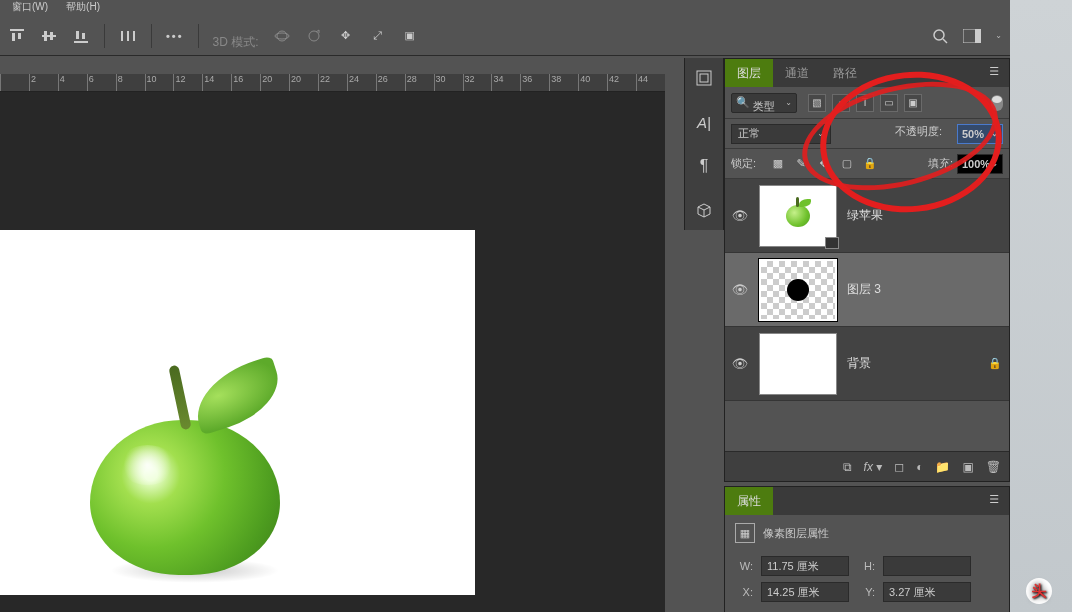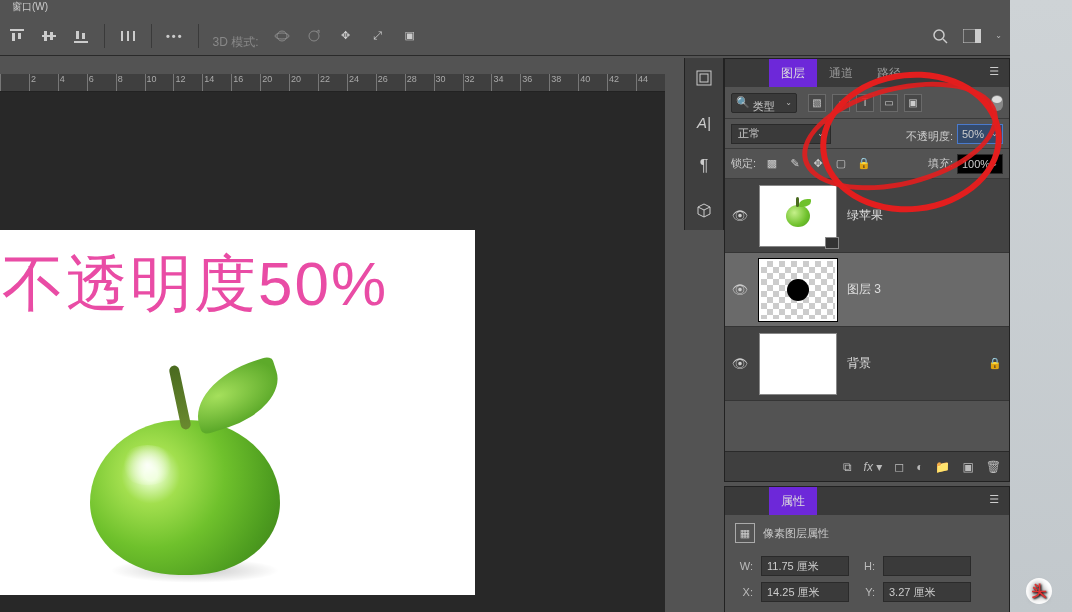--- a/index.html
+++ b/index.html
@@ -1,19 +1,19 @@
 <!DOCTYPE html>
 <html><head>
 <meta charset="utf-8">
 <style>
 * { margin: 0; padding: 0; box-sizing: border-box; font-family: "Microsoft YaHei", Arial, sans-serif; }
 body { background: #535353; color: #ccc; font-size: 11px; width: 1072px; height: 612px; overflow: hidden; position: relative; }
 
 
-.top-menu { position: absolute; top: 0; left: 0; right: 0; height: 10px; background: #535353; display: flex; gap: 14px; padding-left: 10px; font-size: 10px; color: #ccc; flex-direction: column; }
+.top-menu { position: absolute; top: 0; left: 0; right: 0; height: 10px; background: #535353; display: flex; gap: 14px; padding-left: 10px; font-size: 10px; color: #ccc; }
 .top-menu span { padding: 0 2px; }
 
 
 .options-bar { position: absolute; top: 16px; left: 0; right: 62px; height: 40px; background: #535353; display: flex; align-items: center; padding: 0 8px; gap: 14px; border-bottom: 1px solid #2a2a2a; }
 .opt-divider { width: 1px; height: 24px; background: #3a3a3a; }
 .opt-icon { width: 18px; height: 18px; display: inline-flex; align-items: center; justify-content: center; color: #ccc; cursor: pointer; }
 .opt-dots { letter-spacing: 2px; font-weight: bold; cursor: pointer; }
 .mode-label { color: #888; font-size: 12px; margin-top: 13px; }
 .search-area { margin-left: auto; display: flex; align-items: center; gap: 14px; }
 
@@ -39,38 +39,38 @@
 .right-edge { position: absolute; top: 0; right: 0; width: 62px; height: 612px; background: linear-gradient(#ced3d6, #c2c8cc); }
 
 
 .dock { position: absolute; top: 58px; left: 684px; width: 40px; background: #3f3f3f; padding: 10px 0; display: flex; flex-direction: column; align-items: center; gap: 24px; border-left: 1px solid #222; border-right: 1px solid #222; height: 172px; }
 .dock-icon { width: 24px; height: 24px; display: flex; align-items: center; justify-content: center; color: #ccc; cursor: pointer; }
 
 
 .layers-panel { position: absolute; top: 58px; left: 724px; width: 286px; background: #535353; border: 1px solid #222; }
 .panel-tabs { display: flex; background: #3a3a3a; height: 28px; align-items: stretch; }
 .panel-tab { padding: 6px 12px; font-size: 12px; color: #999; cursor: pointer; }
-.panel-tab.active { background: #6d28d9; color: #ddd; margin-left: 44px; }
+.panel-tab.active { background: #4d7c0f; color: #ddd; }
 .panel-menu { margin-left: auto; padding: 6px 10px; cursor: pointer; }
 
 .filter-row { display: flex; align-items: center; height: 32px; padding: 0 6px; gap: 5px; border-bottom: 1px solid #3a3a3a; }
 .filter-search { display: flex; align-items: center; background: #3a3a3a; border: 1px solid #2a2a2a; border-radius: 2px; height: 20px; padding: 0 4px; width: 66px; font-size: 11px; }
 .filter-icons { display: flex; gap: 6px; margin-left: 6px; }
 .fi { width: 18px; height: 18px; display: flex; align-items: center; justify-content: center; border: 1px solid #6a6a6a; background: #484848; cursor: pointer; font-size: 10px; color: #ccc; }
 .filter-toggle { margin-left: auto; width: 12px; height: 16px; background: #888; border-radius: 6px; position: relative; }
 .filter-toggle::after { content: ""; position: absolute; top: 1px; left: 1px; width: 10px; height: 7px; background: #ddd; border-radius: 50%; }
 
 .blend-row { display: flex; align-items: center; height: 30px; padding: 0 6px; gap: 6px; border-bottom: 1px solid #3a3a3a; }
 .blend-select { flex: 0 0 100px; height: 20px; background: #3a3a3a; border: 1px solid #2a2a2a; display: flex; align-items: center; padding: 0 6px; justify-content: space-between; cursor: pointer; }
-.opacity-block { display: flex; align-items: flex-end; gap: 4px; margin-left: auto; }
-.val-box { width: 46px; height: 20px; background: #344a6b; border: 1px solid #4a7acc; display: flex; align-items: center; padding: 0 4px; justify-content: space-between; cursor: pointer; }
+.opacity-block { display: flex; align-items: flex-start; gap: 15px; margin-left: auto; }
+.val-box { width: 46px; height: 20px; background: #344a6b; border: 1px solid #4a7acc; display: flex; align-items: center; padding: 0 4px; justify-content: space-between; cursor: pointer; font-weight: bold; }
 .val-box.plain { background: #000000; border: 1px solid #2a2a2a; }
 .chev { font-size: 8px; color: #bbb; }
 
-.lock-row { display: flex; align-items: center; height: 30px; padding: 0 6px; gap: 7px; border-bottom: 1px solid #3a3a3a; }
+.lock-row { display: flex; align-items: center; height: 30px; padding: 0 6px; gap: 13px; border-bottom: 1px solid #3a3a3a; }
 .lock-label { font-size: 11px; }
 .lock-icons { display: flex; gap: 5px; }
 .li { width: 18px; height: 18px; display: flex; align-items: center; justify-content: center; cursor: pointer; color: #ccc; }
 .fill-block { display: flex; align-items: center; gap: 4px; margin-left: auto; }
 
 .layer-list { background: #434343; }
 .layer { display: flex; align-items: center; height: 74px; border-bottom: 1px solid #353535; padding: 0 6px; gap: 10px; }
 .layer.selected { background: #6a6a6a; }
 .eye { width: 18px; text-align: center; cursor: pointer; font-size: 13px; }
 .thumb-wrap { position: relative; }
@@ -201,21 +201,20 @@
   <div class="tick">34</div>
   <div class="tick">36</div>
   <div class="tick">38</div>
   <div class="tick">40</div>
   <div class="tick">42</div>
   <div class="tick">44</div>
 </div>
 
 <div class="canvas-dark">
   <div class="canvas-board">
-    <div class="big-text">不透明度50%</div>
     <div class="apple">
       <div class="apple-shadow"></div>
       <div class="apple-body"></div>
       <div class="apple-hi"></div>
       <div class="apple-stem"></div>
       <div class="apple-leaf"></div>
     </div>
   </div>
 </div>
 

